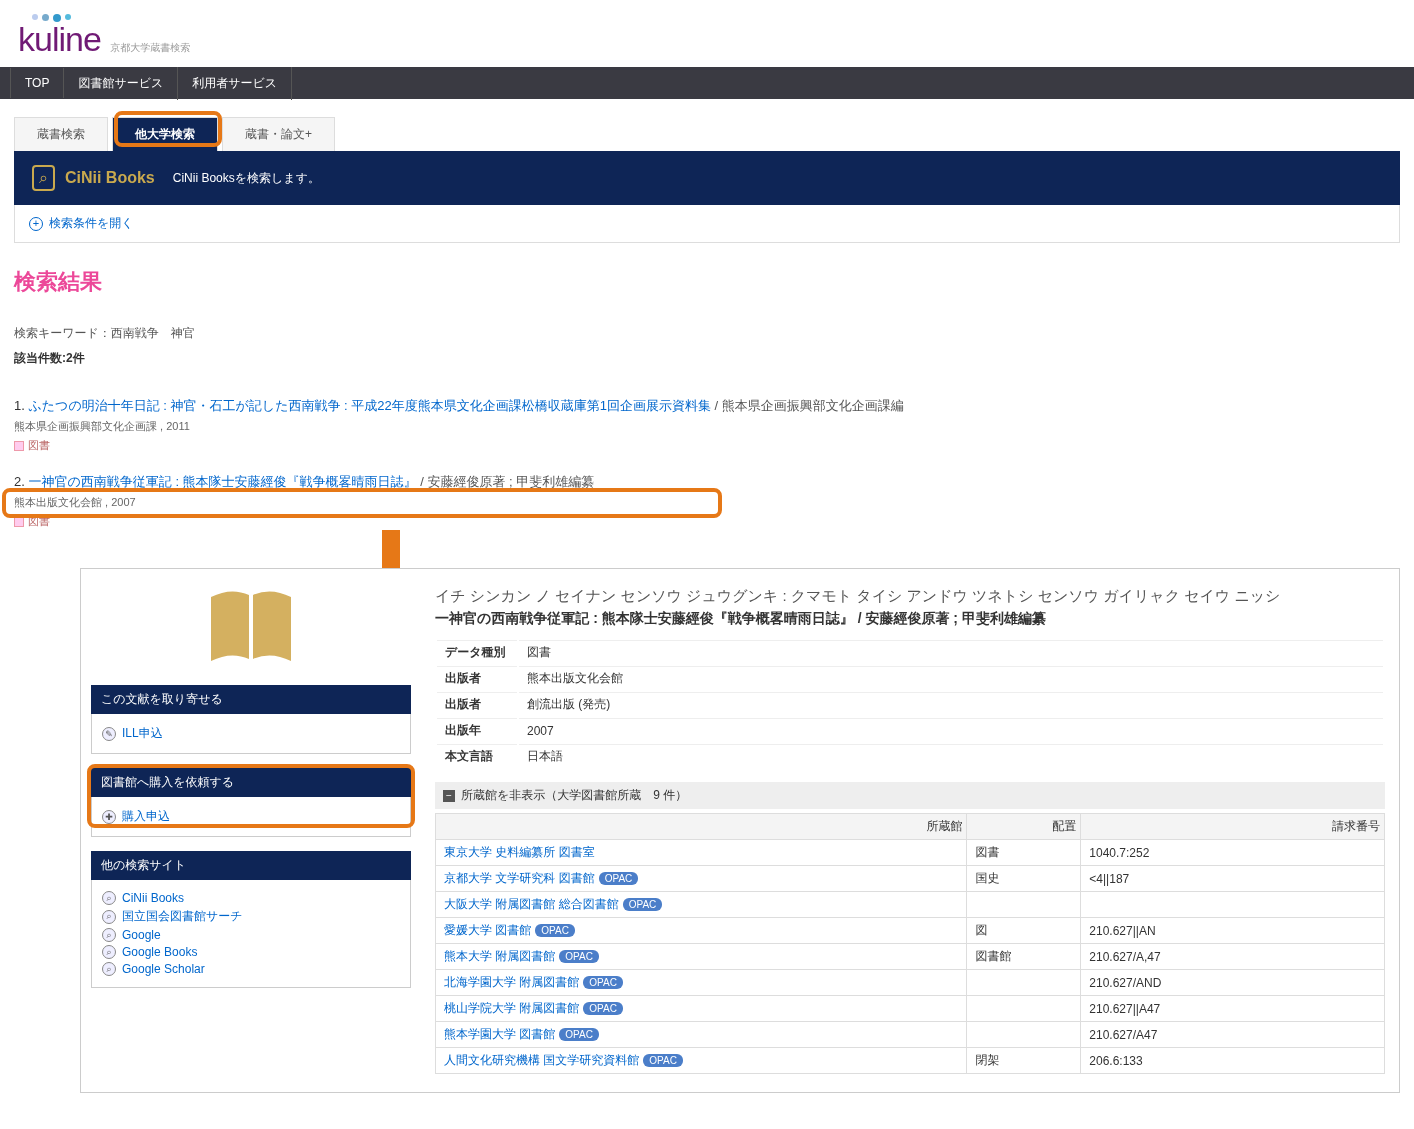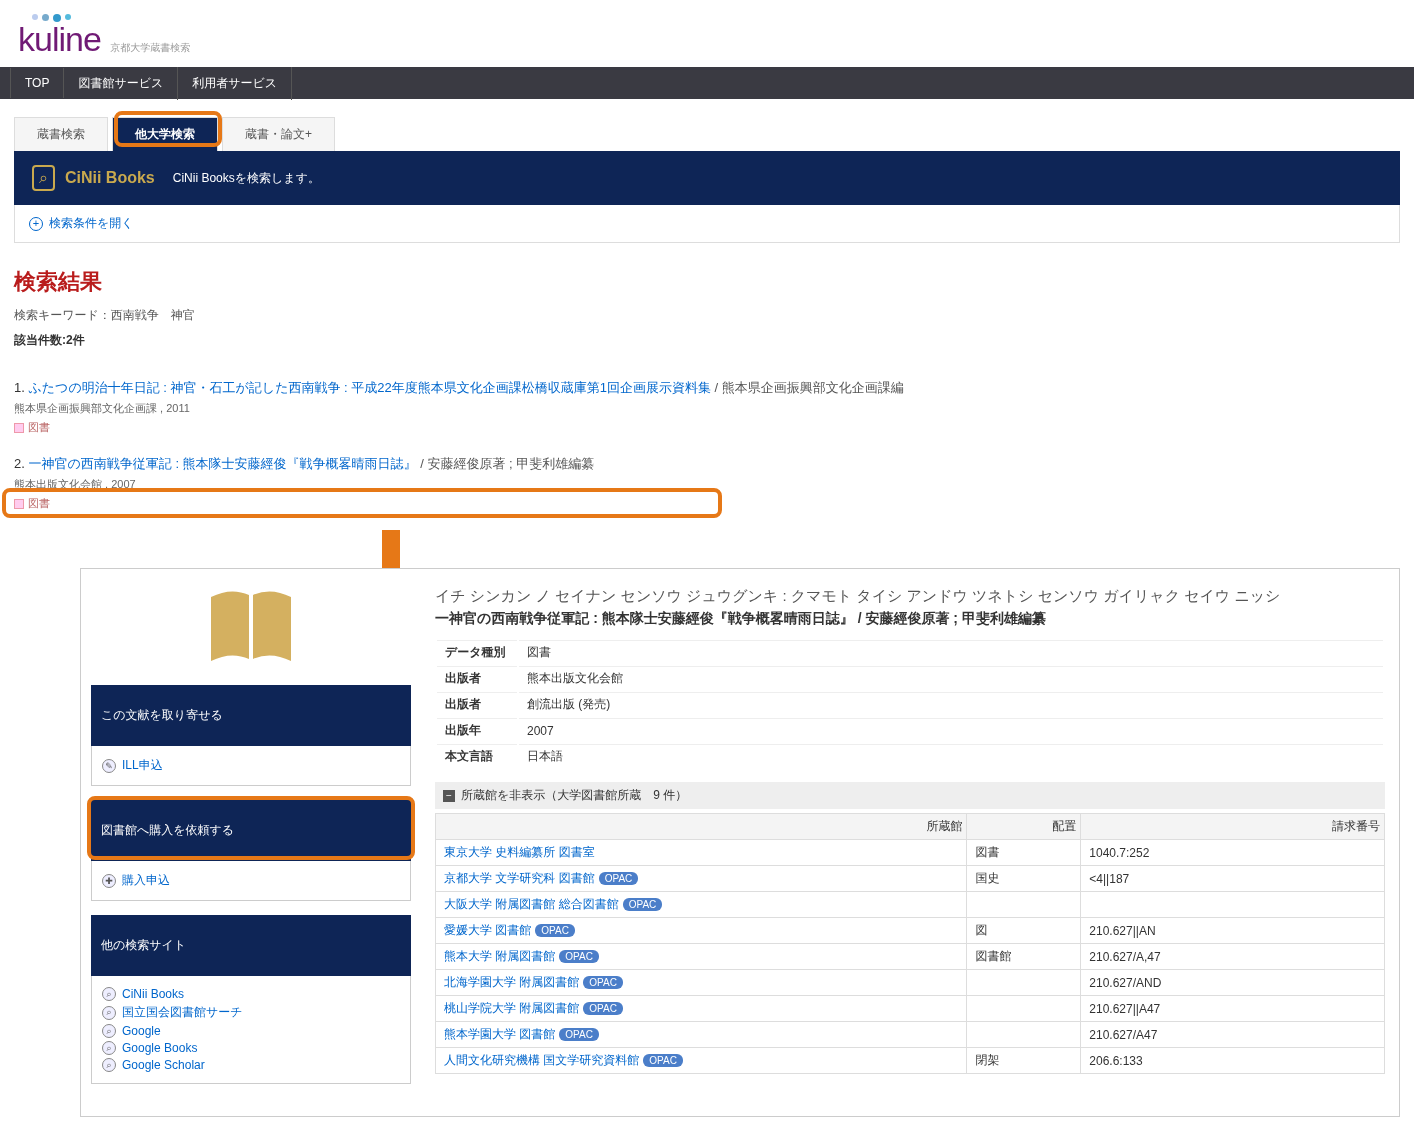--- a/index.html
+++ b/index.html
@@ -34,21 +34,21 @@
 .cinii-icon{border:2px solid #c9a94e;border-radius:4px;padding:2px 5px;margin-right:10px;color:#c9a94e;font-size:16px}
 .cinii-title{color:#c9a94e;font-size:16px;font-weight:bold;margin-right:18px}
 .cinii-desc{font-size:12px}
 
 
 .expand-bar{border:1px solid #ddd;border-top:none;margin:0 14px;padding:10px 14px;color:#06c;font-size:12px;cursor:pointer;display:flex;align-items:center}
 .plus-circ{display:inline-flex;width:14px;height:14px;border:1.5px solid #06c;border-radius:50%;align-items:center;justify-content:center;margin-right:6px;font-size:11px;line-height:1}
 
 
 .results{margin:24px 14px 0}
-.results-h{font-size:22px;color:#b91c1c;margin-bottom:10px}
+.results-h{font-size:22px;color:#ec4899;margin-bottom:28px}
 .results-kw{font-size:12px;color:#555;margin-bottom:8px}
 .results-cnt{font-size:12px;font-weight:bold;margin-bottom:30px}
 
 .result-row{margin-bottom:20px}
 .res-title{font-size:13px}
 .res-num{color:#333}
 .res-link{color:#06c}
 .res-author{color:#555}
 .res-pub{font-size:11px;color:#666;margin-top:4px}
 .res-type{font-size:11px;color:#b66;margin-top:4px}
@@ -61,21 +61,21 @@
 .arrow-stem{width:18px;height:56px;background:#e67817;margin:0 auto}
 .arrow-head{width:0;height:0;border-left:22px solid transparent;border-right:22px solid transparent;border-top:30px solid #e67817}
 
 
 .detail{position:absolute;left:80px;top:568px;width:1320px;background:#fff;border:1px solid #ccc;display:flex}
 .detail-left{width:340px;padding:18px 10px}
 .book-icon{display:flex;justify-content:center;margin-bottom:18px}
 .book-svg{width:100px;height:80px}
 
 .side-sec{margin-bottom:14px}
-.side-head{background:#0e2556;color:#fff;font-size:12px;padding:22px 10px}
+.side-head{background:#0e2556;color:#fff;font-size:12px;padding:6px 10px}
 .side-body{border:1px solid #ccc;border-top:none;padding:8px 10px;font-size:12px;color:#06c}
 .side-body a{color:#06c;text-decoration:none;display:flex;align-items:center;margin:3px 0;cursor:pointer}
 .side-ic{display:inline-flex;width:14px;height:14px;border:1px solid #888;border-radius:50%;margin-right:6px;align-items:center;justify-content:center;font-size:9px;color:#555;background:#eef}
 .purchase-highlight{position:absolute;border:4px solid #e67817;border-radius:8px;pointer-events:none}
 
 .detail-right{flex:1;padding:18px 14px}
 .kana{font-size:15px;color:#555;margin-bottom:4px}
 .d-title{font-size:14px;font-weight:bold;margin-bottom:10px}
 .meta-tbl{width:100%;font-size:12px}
 .meta-tbl td{padding:3px 8px;border-top:1px solid #eee}

